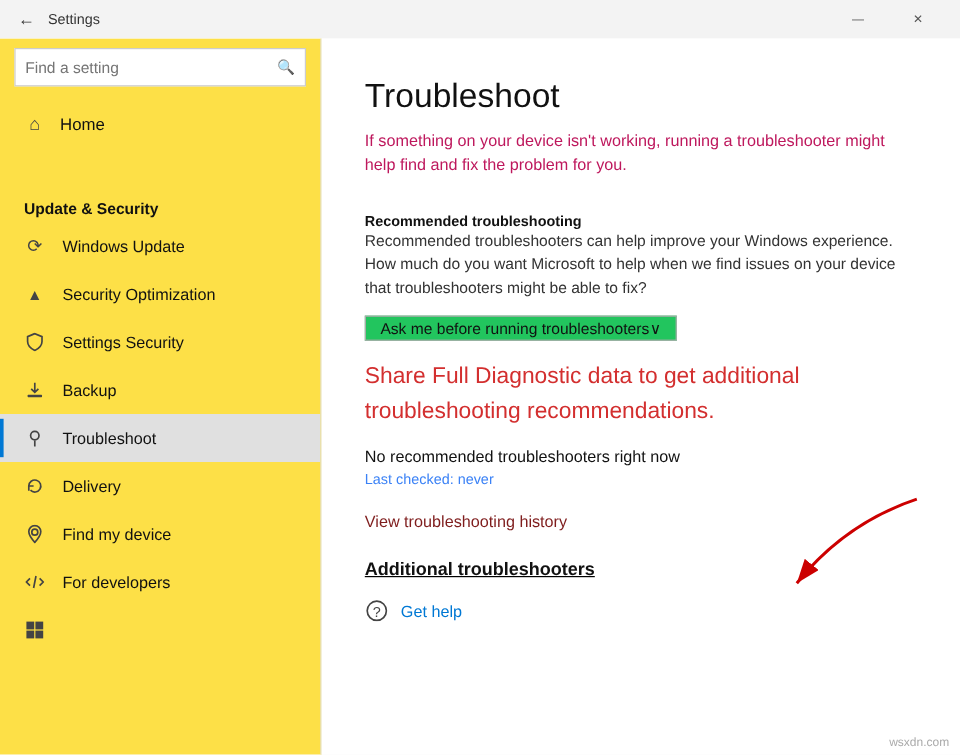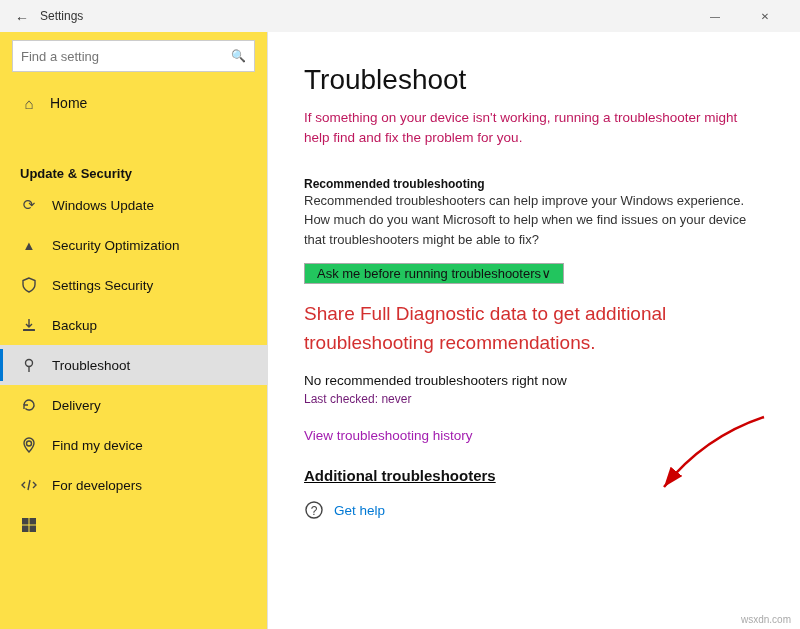--- a/index.html
+++ b/index.html
@@ -194,25 +194,25 @@
       margin-bottom: 16px;
       line-height: 1.5;
     }
     .no-troubleshooters {
       font-size: 13.5px;
       color: #111;
       margin-bottom: 4px;
     }
     .last-checked {
       font-size: 12px;
-      color: #701a75;
+      color: #3b82f6;
       margin-bottom: 20px;
     }
     .link-blue {
-      color: #a21caf;
+      color: #7f1d1d;
       font-size: 13.5px;
       cursor: pointer;
       text-decoration: none;
       display: inline-block;
       margin-bottom: 24px;
     }
     .additional-heading {
       font-size: 15px;
       font-weight: 600;
       color: #111;

